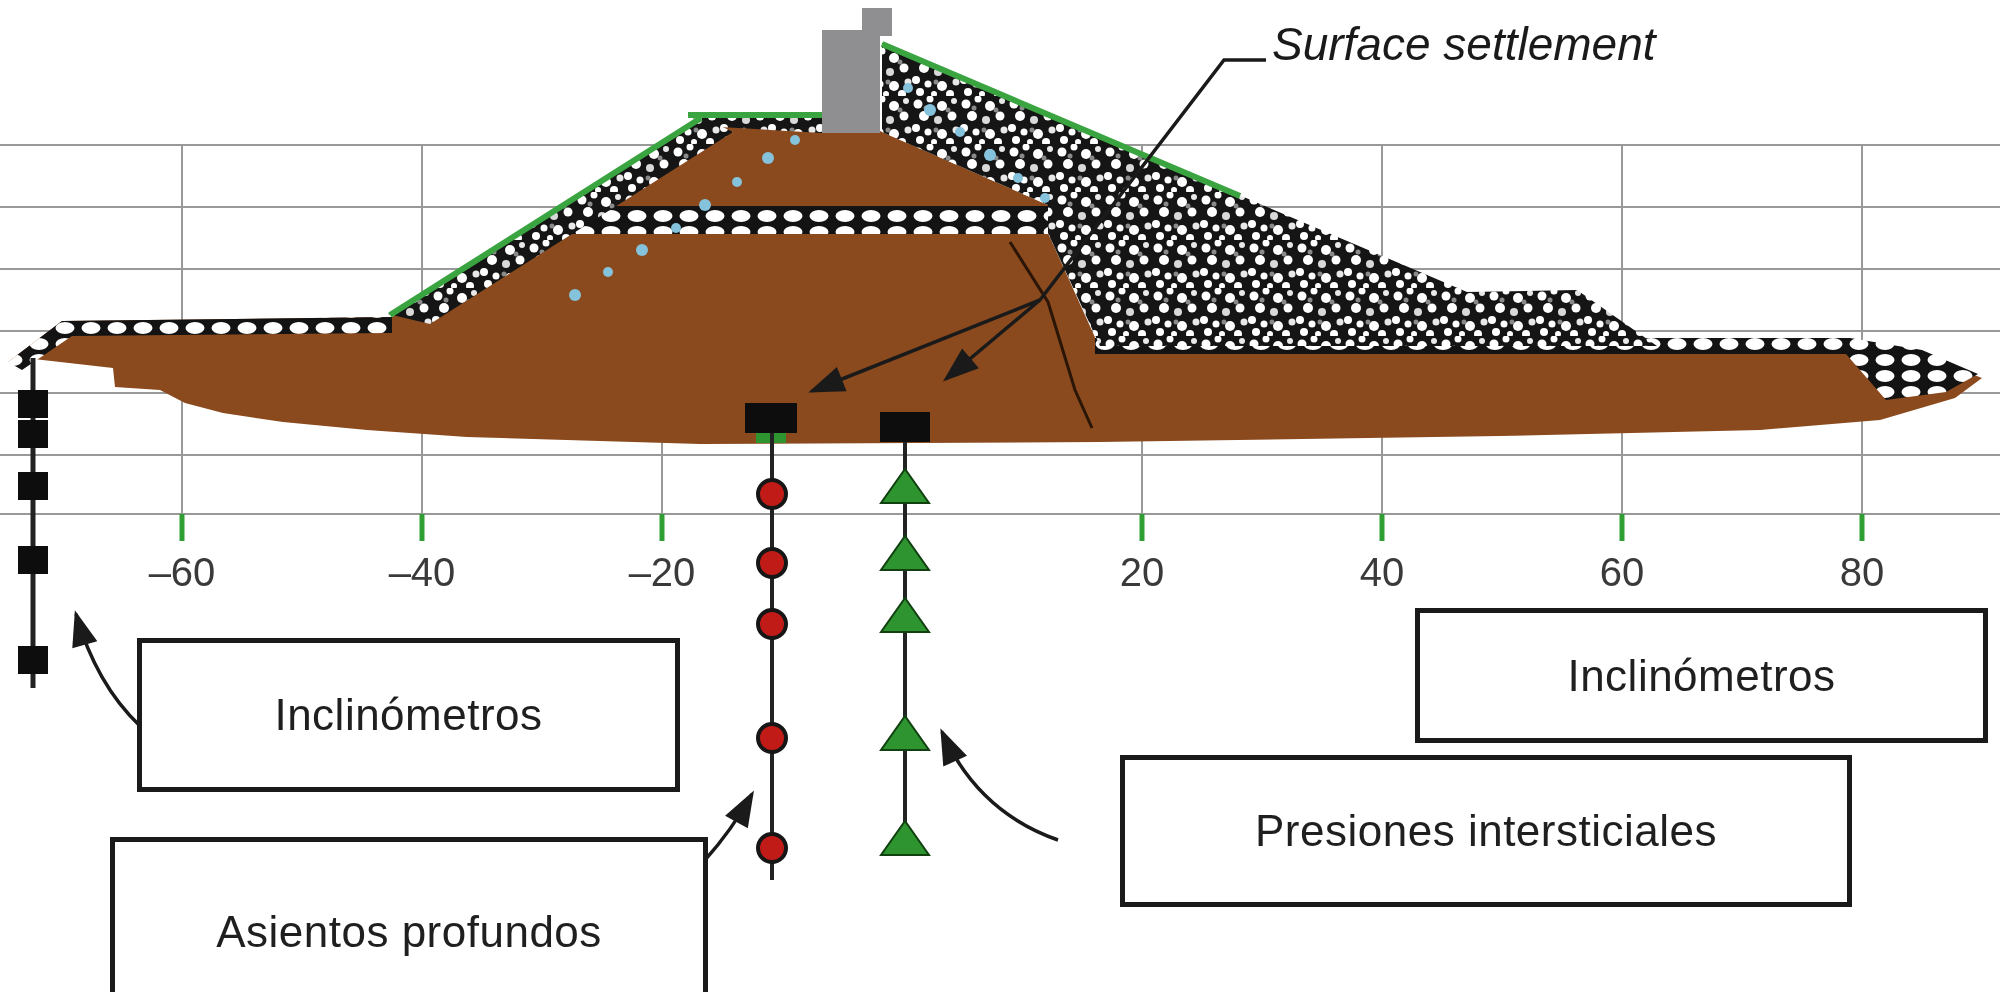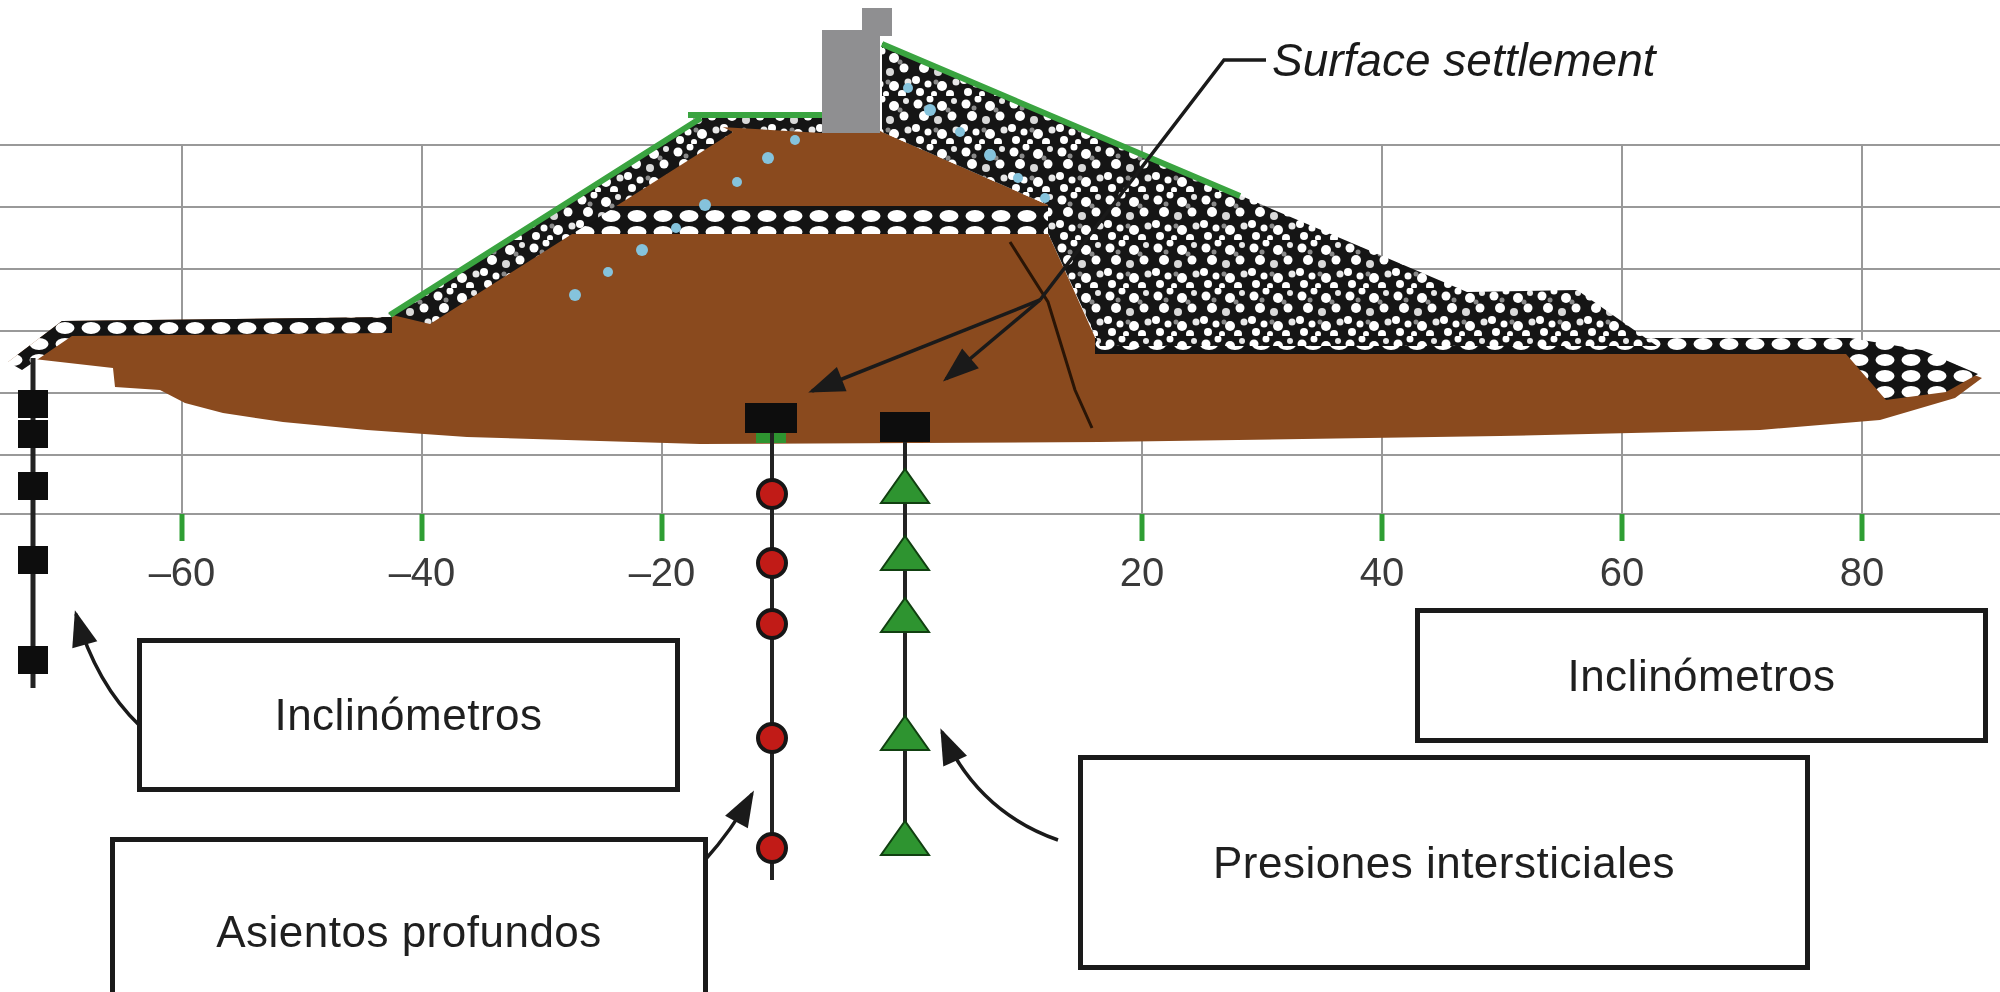--- a/index.html
+++ b/index.html
@@ -172,32 +172,32 @@
     <g fill="none" stroke="#1a1a1a" stroke-width="3.5">
       <path d="M 1266 60 L 1224 60 L 1040 300"></path>
       <path d="M 1040 300 L 812 391" marker-end="url(#arrowhead)"></path>
       <path d="M 1040 300 L 946 379" marker-end="url(#arrowhead)"></path>
       <path d="M 140 726 Q 96 684 76 614" marker-end="url(#arrowhead)"></path>
       <path d="M 705 860 Q 732 830 752 794" marker-end="url(#arrowhead)"></path>
       <path d="M 1058 840 Q 978 812 942 732" marker-end="url(#arrowhead)"></path>
     </g>
   </svg>
 
-  <div class="surface-label overlay" style="left:1272px;top:34px;">
+  <div class="surface-label overlay" style="left:1272px;top:18px;">
     <div>Surface settlement</div>
   </div>
 
   <div class="legend-box" style="left:137px;top:638px;width:543px;height:154px;">
     <span>Inclinómetros</span>
   </div>
 
   <div class="legend-box" style="left:110px;top:837px;width:598px;height:189px;">
     <span>Asientos profundos</span>
   </div>
 
   <div class="legend-box" style="left:1415px;top:608px;width:573px;height:135px;">
     <span>Inclinómetros</span>
   </div>
 
-  <div class="legend-box" style="left:1078px;top:755px;width:732px;height:215px;">
+  <div class="legend-box" style="left:1120px;top:755px;width:732px;height:152px;">
     <span>Presiones intersticiales</span>
   </div>
 </div>
 
 </body></html>

